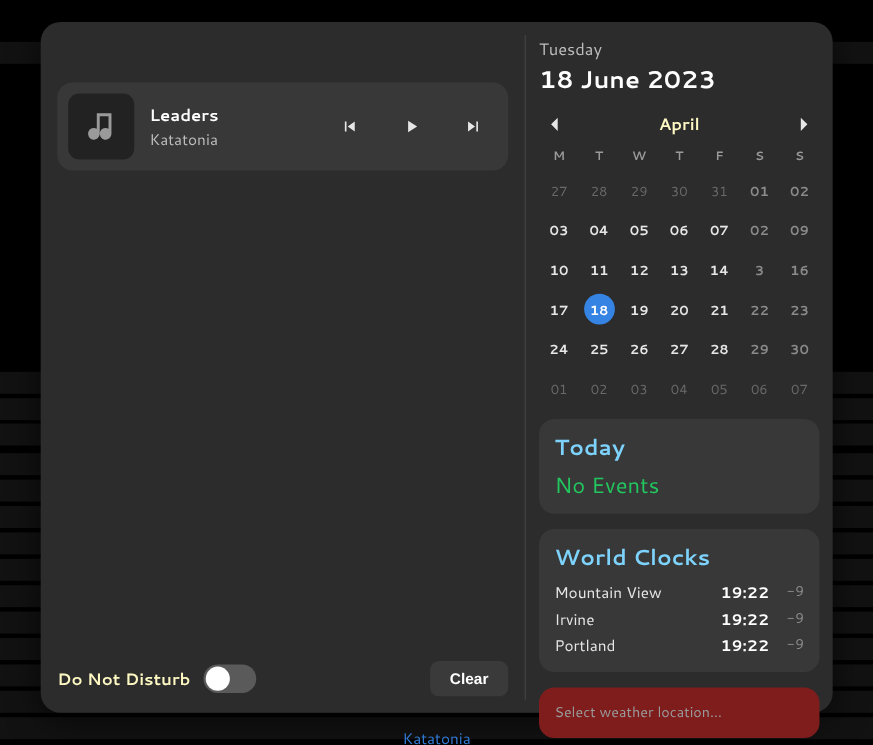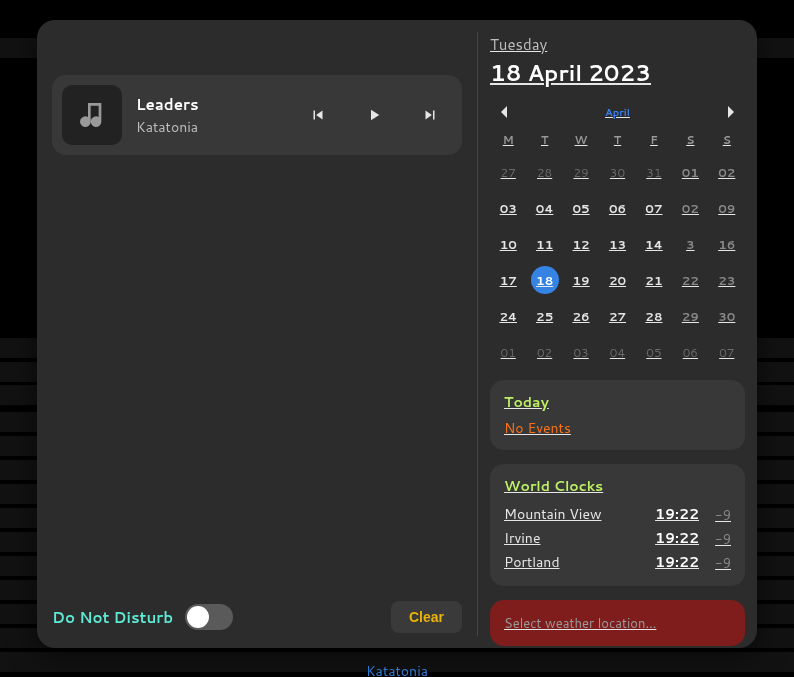--- a/index.html
+++ b/index.html
@@ -64,21 +64,20 @@
     margin: 12px 0;
   }
 
   .right-panel {
     flex: 1;
     padding: 14px 12px 14px 12px;
     box-sizing: border-box;
     display: flex;
     flex-direction: column;
     gap: 14px;
-    text-decoration: underline;
   }
 
   
   .media-card {
     background: #383838;
     border-radius: 14px;
     padding: 10px 14px 10px 10px;
     display: flex;
     align-items: center;
     gap: 14px;
@@ -113,37 +112,37 @@
   }
   .media-btn svg { fill:#e6e6e6; }
 
   
   .left-bottom {
     margin-top: auto;
     display:flex;
     align-items:center;
     gap: 12px;
   }
-  .dnd-label { font-weight:600; font-size:15px; color:#5eead4; }
+  .dnd-label { font-weight:600; font-size:15px; color:#fef9c3; }
   .switch {
     width: 48px; height: 26px;
     background:#5a5a5a;
     border-radius: 13px;
     position:relative;
     cursor:pointer;
   }
   .switch-knob {
     position:absolute; top:2px; left:2px;
     width:22px; height:22px; border-radius:50%;
     background:#fff;
   }
   .clear-btn {
     margin-left:auto;
     background:#3a3a3a;
-    color:#eab308;
+    color:#ffffff;
     border:none;
     border-radius:8px;
     padding:8px 18px;
     font-size:14px;
     font-weight:600;
   }
 
   
   .date-header .weekday {
     font-size:15px; color:#bdbdbd; font-weight:500;
@@ -159,21 +158,21 @@
   .cal-head {
     display:flex; align-items:center; justify-content:space-between;
     padding: 0 4px;
   }
   .cal-nav {
     width:20px; height:20px; display:flex; align-items:center; justify-content:center;
     cursor:pointer;
   }
   .cal-nav svg { fill:#e6e6e6; }
   .cal-month {
-    font-weight:700; font-size:10px; color:#3b82f6;
+    font-weight:700; font-size:15px; color:#fef9c3;
   }
   .cal-grid {
     display:grid;
     grid-template-columns: repeat(7, 1fr);
     text-align:center;
     row-gap:8px;
   }
   .cal-dow {
     font-size:11px; font-weight:700; color:#9a9a9a;
     padding:4px 0 2px 0;
@@ -195,28 +194,28 @@
   }
 
   
   .section {
     background:#383838;
     border-radius:14px;
     padding:12px 14px;
   }
   .section h4 {
     margin:0 0 6px 0;
-    font-size:14px;
-    color:#bef264;
+    font-size:20px;
+    color:#7dd3fc;
     font-weight:600;
   }
-  .no-events { font-size:14px; color:#f97316; }
+  .no-events { font-size:20px; color:#22c55e; }
 
   .clock-row {
-    display:flex; align-items:flex-end;
+    display:flex; align-items:flex-start;
     font-size:14px;
     padding:2px 0;
   }
   .clock-city { flex:1; color:#e6e6e6; }
   .clock-time { font-weight:700; color:#fff; margin-right:12px; }
   .clock-off  { color:#8a8a8a; font-size:13px; width:20px; text-align:right; }
 
   .weather-btn {
     background:#7f1d1d;
     border-radius:14px;
@@ -298,21 +297,21 @@
       <button class="clear-btn">Clear</button>
     </div>
   </div>
 
   <div class="divider"></div>
 
   <div class="right-panel">
 
     <div class="date-header">
       <div class="weekday">Tuesday</div>
-      <div class="full-date">18 April 2023</div>
+      <div class="full-date">18 June 2023</div>
     </div>
 
     <div class="cal">
       <div class="cal-head">
         <div class="cal-nav">
           <svg width="10" height="12" viewBox="0 0 10 12">
               <path d="M8 0 2 6l6 6z"></path>
             </svg>
         </div>
         <span class="cal-month">April</span>

